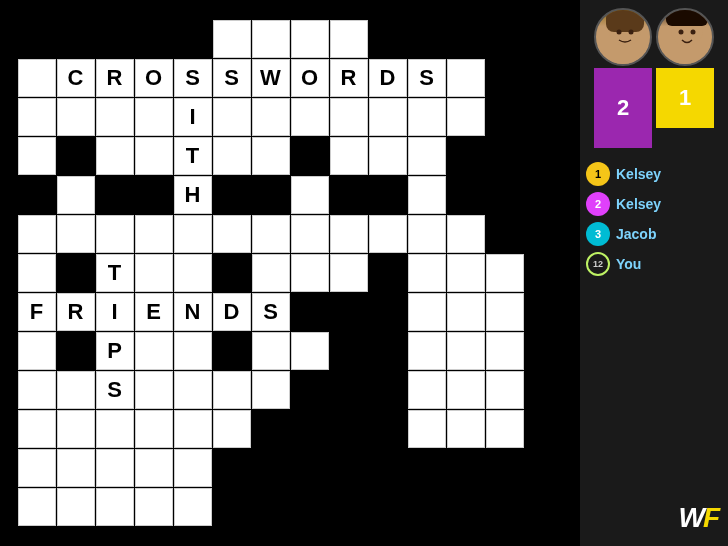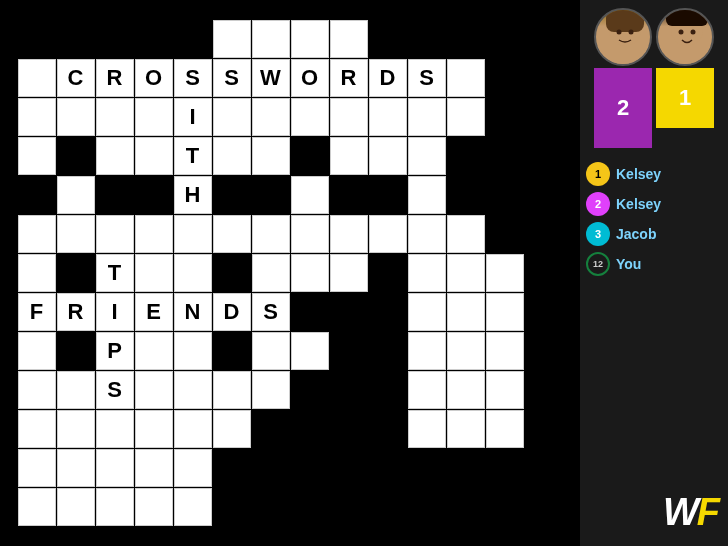--- a/index.html
+++ b/index.html
@@ -141,35 +141,35 @@
       justify-content: center;
       font-size: 11px;
       font-weight: bold;
       color: #fff;
       flex-shrink: 0;
     }
 
     .rank-1 { background: #f5c518; color: #000; }
     .rank-2 { background: #e040fb; }
     .rank-3 { background: #00bcd4; }
-    .rank-12 { background: transparent; border: 2px solid #15803d; color: #ccc; font-size: 9px; }
+    .rank-12 { background: transparent; border: 2px solid #bef264; color: #ccc; font-size: 9px; }
 
     .player-name {
       color: #7dd3fc;
       font-size: 14px;
       font-weight: 700;
       white-space: nowrap;
       overflow: hidden;
       text-overflow: ellipsis;
     }
 
     .wof-logo {
       margin-top: auto;
       color: #fff;
-      font-size: 38px;
+      font-size: 28px;
       font-weight: 900;
       font-style: italic;
       letter-spacing: -2px;
       align-self: flex-end;
       padding-bottom: 4px;
       padding-right: 4px;
     }
 
     .wof-logo span {
       color: #f5d800;

